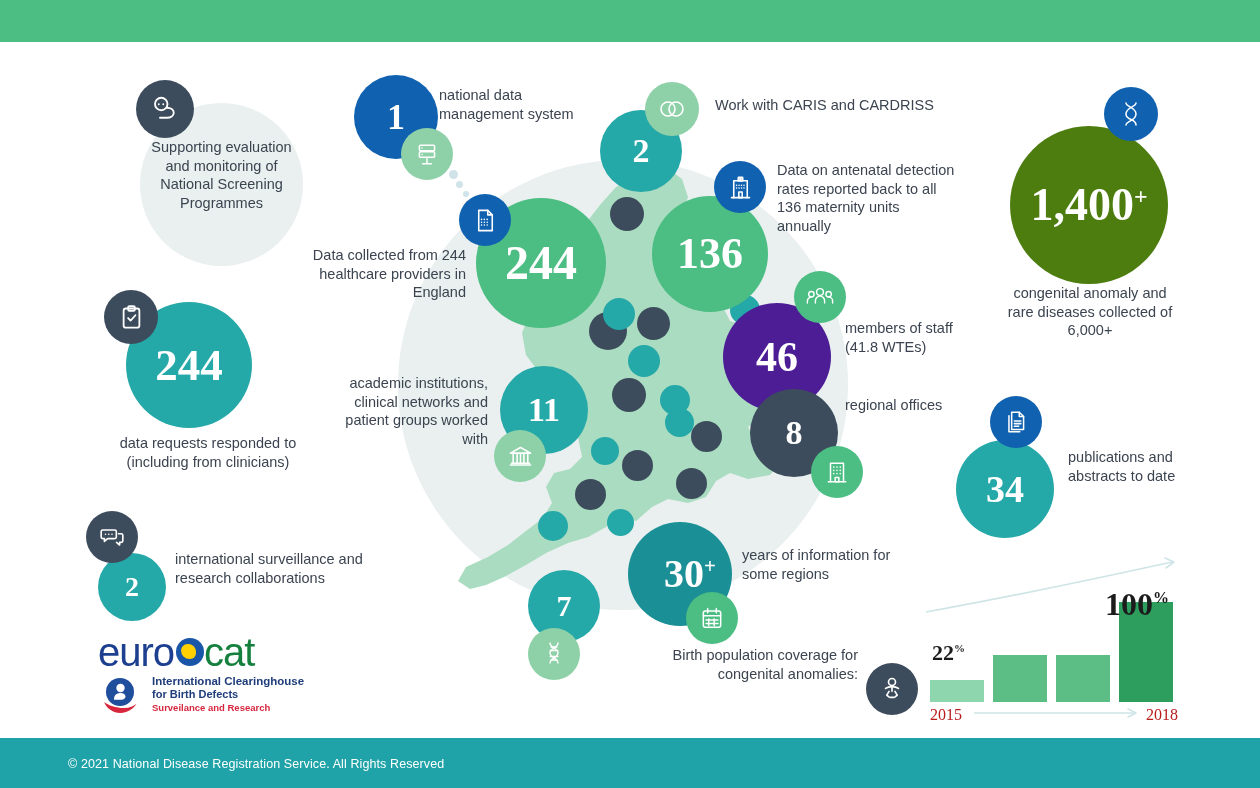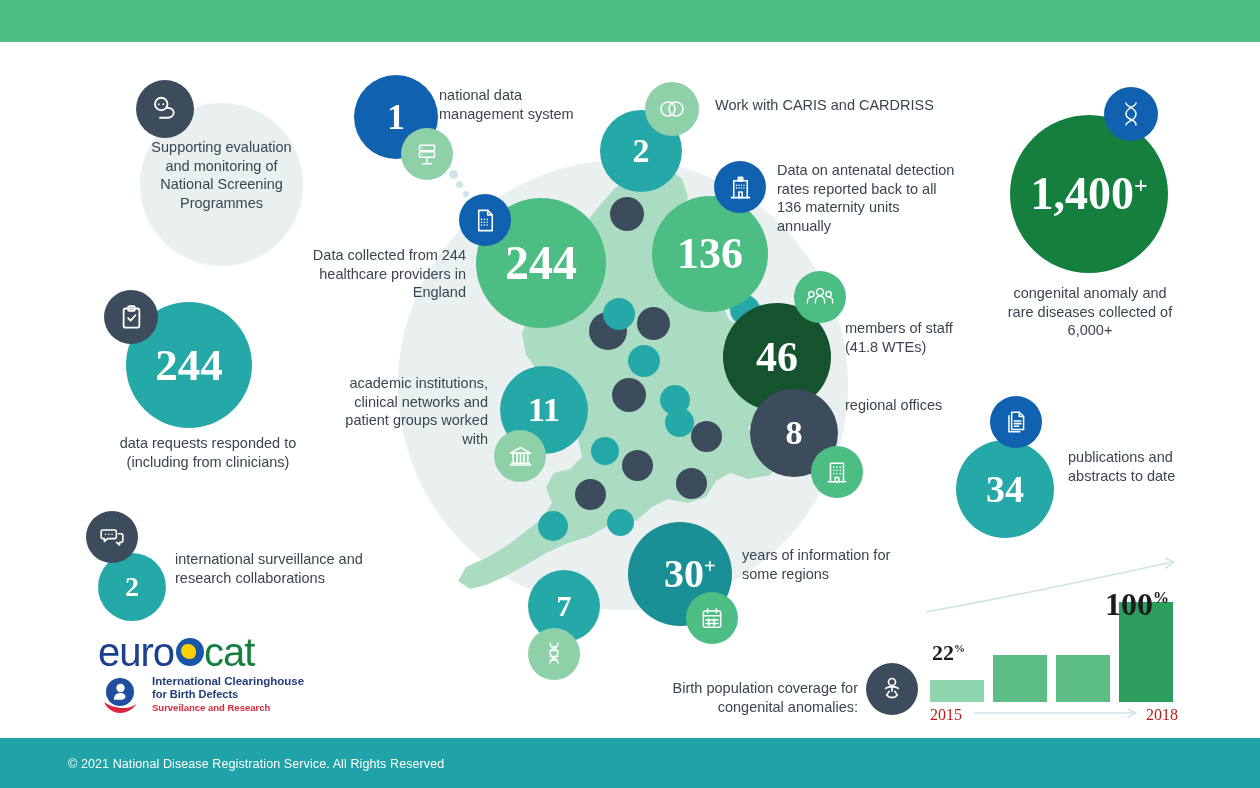--- a/index.html
+++ b/index.html
@@ -214,21 +214,21 @@
       <path d="M6 21V6h12v15"></path>
       <path d="M11 4.5h2M12 3.5v2.5"></path>
       <rect x="10" y="3" width="4" height="3.2" rx=".5"></rect>
       <path d="M8.5 10h.01M10.7 10h.01M12.9 10h.01M15.1 10h.01M8.5 12.5h.01M10.7 12.5h.01M12.9 12.5h.01M15.1 12.5h.01"></path>
       <rect x="10.5" y="16" width="3" height="5"></rect>
       <path d="M4 21h16"></path>
     </svg>
   </div>
   <div class="cap left" style="left:777px; top:161px; width:180px;">Data on antenatal detection rates reported back to all 136 maternity units annually</div>
 
-  <div class="circ" style="left:723px; top:303px; width:108px; height:108px; background:#14532d;">
+  <div class="circ" style="left:723px; top:303px; width:108px; height:108px; background:#4c1d95;">
     <span class="num" style="font-size:42px;">46</span>
   </div>
   <div class="ico" style="left:794px; top:271px; width:52px; height:52px; background:#4cbd83;">
     <svg width="30" height="24" viewBox="0 0 30 24" fill="none" stroke="#fff" stroke-width="1.4" stroke-linecap="round" stroke-linejoin="round">
       <circle cx="15" cy="7" r="3.4"></circle>
         <path d="M10.4 18v-2.3A4.6 4.6 0 0115 11.1a4.6 4.6 0 014.6 4.6V18"></path>
       <circle cx="6.4" cy="9.2" r="2.7"></circle>
         <path d="M2.4 18v-1.9a4 4 0 014-4"></path>
       <circle cx="23.6" cy="9.2" r="2.7"></circle>
         <path d="M27.6 18v-1.9a4 4 0 00-4-4"></path>
@@ -278,21 +278,21 @@
     </span>
   </div>
   <div class="ico" style="left:686px; top:592px; width:52px; height:52px; background:#4cbd83;">
     <svg width="26" height="26" viewBox="0 0 24 24" fill="none" stroke="#fff" stroke-width="1.4" stroke-linecap="round" stroke-linejoin="round">
       <rect x="4" y="5.5" width="16" height="15" rx="1.8"></rect>
       <path d="M8 3.2v4M16 3.2v4M4 10h16M9 13v6M14 13v6M6.5 13.8h11M6.5 17h11"></path>
     </svg>
   </div>
   <div class="cap left" style="left:742px; top:546px; width:180px;">years of information for some regions</div>
 
-  <div class="circ" style="left:1010px; top:115px; width:158px; height:158px; background:#15803d;">
+  <div class="circ" style="left:1010px; top:126px; width:158px; height:158px; background:#4d7c0f;">
     <span class="num" style="font-size:46px;">
       <span>1,400</span><span class="sup">+</span>
     </span>
   </div>
   <div class="ico" style="left:1104px; top:87px; width:54px; height:54px; background:#1061b0;">
     <svg width="24" height="28" viewBox="0 0 24 28" fill="none" stroke="#fff" stroke-width="1.5" stroke-linecap="round" stroke-linejoin="round">
       <path d="M7 3c0 4 10 4 10 11S7 21 7 25"></path>
       <path d="M17 3c0 4-10 4-10 11s10 4 10 11"></path>
     </svg>
   </div>
@@ -304,21 +304,21 @@
   <div class="ico" style="left:990px; top:396px; width:52px; height:52px; background:#1061b0;">
     <svg width="26" height="26" viewBox="0 0 24 24" fill="none" stroke="#fff" stroke-width="1.4" stroke-linecap="round" stroke-linejoin="round">
       <path d="M8 3h7l4 4v12H8z"></path>
       <path d="M15 3v4h4"></path>
       <path d="M5.5 6.2V21h10"></path>
       <path d="M10.5 11h6M10.5 13.5h6M10.5 16h4"></path>
     </svg>
   </div>
   <div class="cap left" style="left:1068px; top:448px; width:120px;">publications and abstracts to date</div>
 
-  <div class="cap right" style="left:640px; top:679px; width:218px;">Birth population coverage for congenital anomalies:</div>
+  <div class="cap right" style="left:640px; top:646px; width:218px;">Birth population coverage for congenital anomalies:</div>
   <div class="ico" style="left:866px; top:663px; width:52px; height:52px; background:#3d4c5c;">
     <svg width="28" height="28" viewBox="0 0 24 24" fill="none" stroke="#fff" stroke-width="1.4" stroke-linecap="round" stroke-linejoin="round">
       <circle cx="12" cy="6" r="3"></circle>
       <path d="M12 9v5"></path>
       <path d="M6.5 11.5c2-1.5 3.8-1.5 5.5-1.5s3.5 0 5.5 1.5"></path>
       <path d="M9.5 14l-2 3.2 1.8 1.6M14.5 14l2 3.2-1.8 1.6"></path>
       <path d="M10.2 19.2h3.6"></path>
     </svg>
   </div>
 

